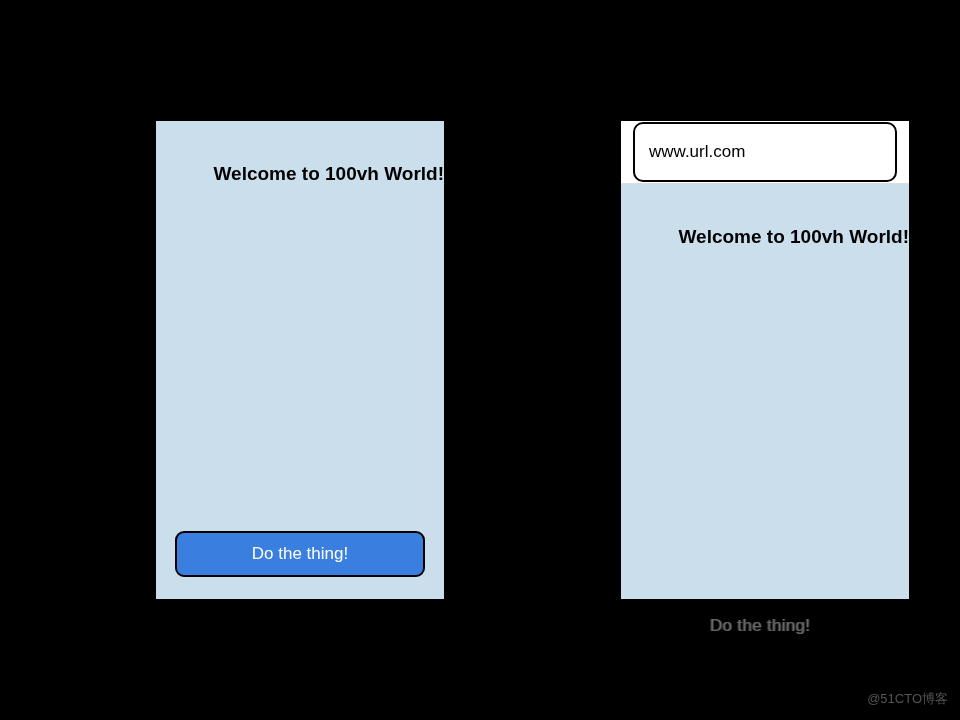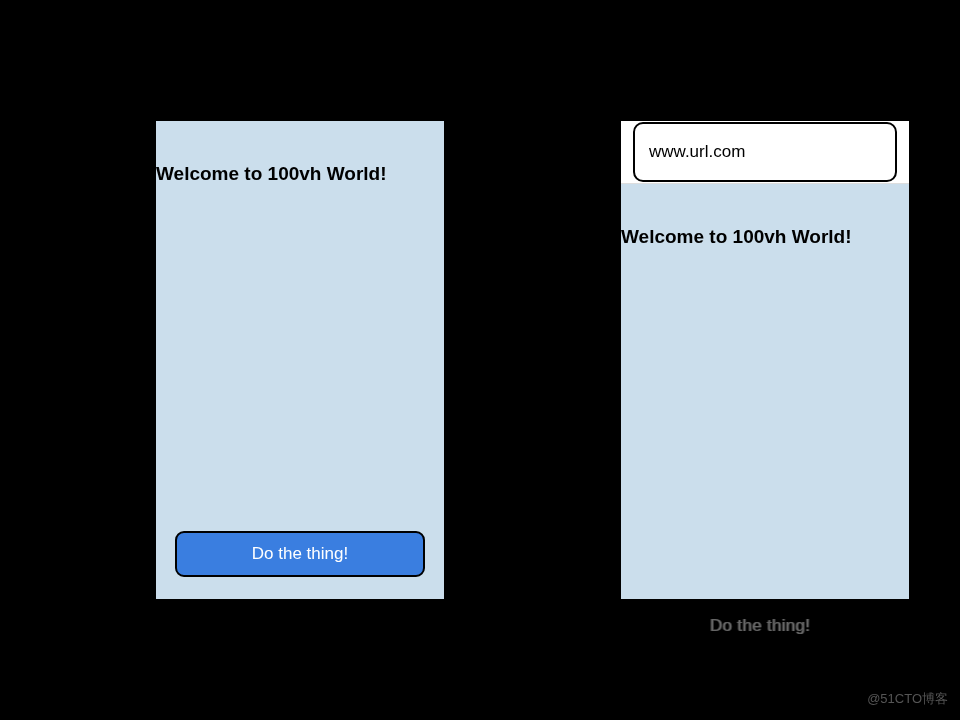--- a/index.html
+++ b/index.html
@@ -68,21 +68,21 @@
       border: 2px solid #000000;
       border-radius: 10px;
       font-size: 17px;
       background-color: #ffffff;
       color: #000;
       outline: none;
       font-family: inherit;
     }
     
     .welcome-text {
-      text-align: left;
+      text-align: right;
       font-weight: bold;
       font-size: 19px;
       color: #000000;
       padding-top: 42px;
     }
     
     .cta-button {
       position: absolute;
       bottom: 22px;
       left: 50%;

